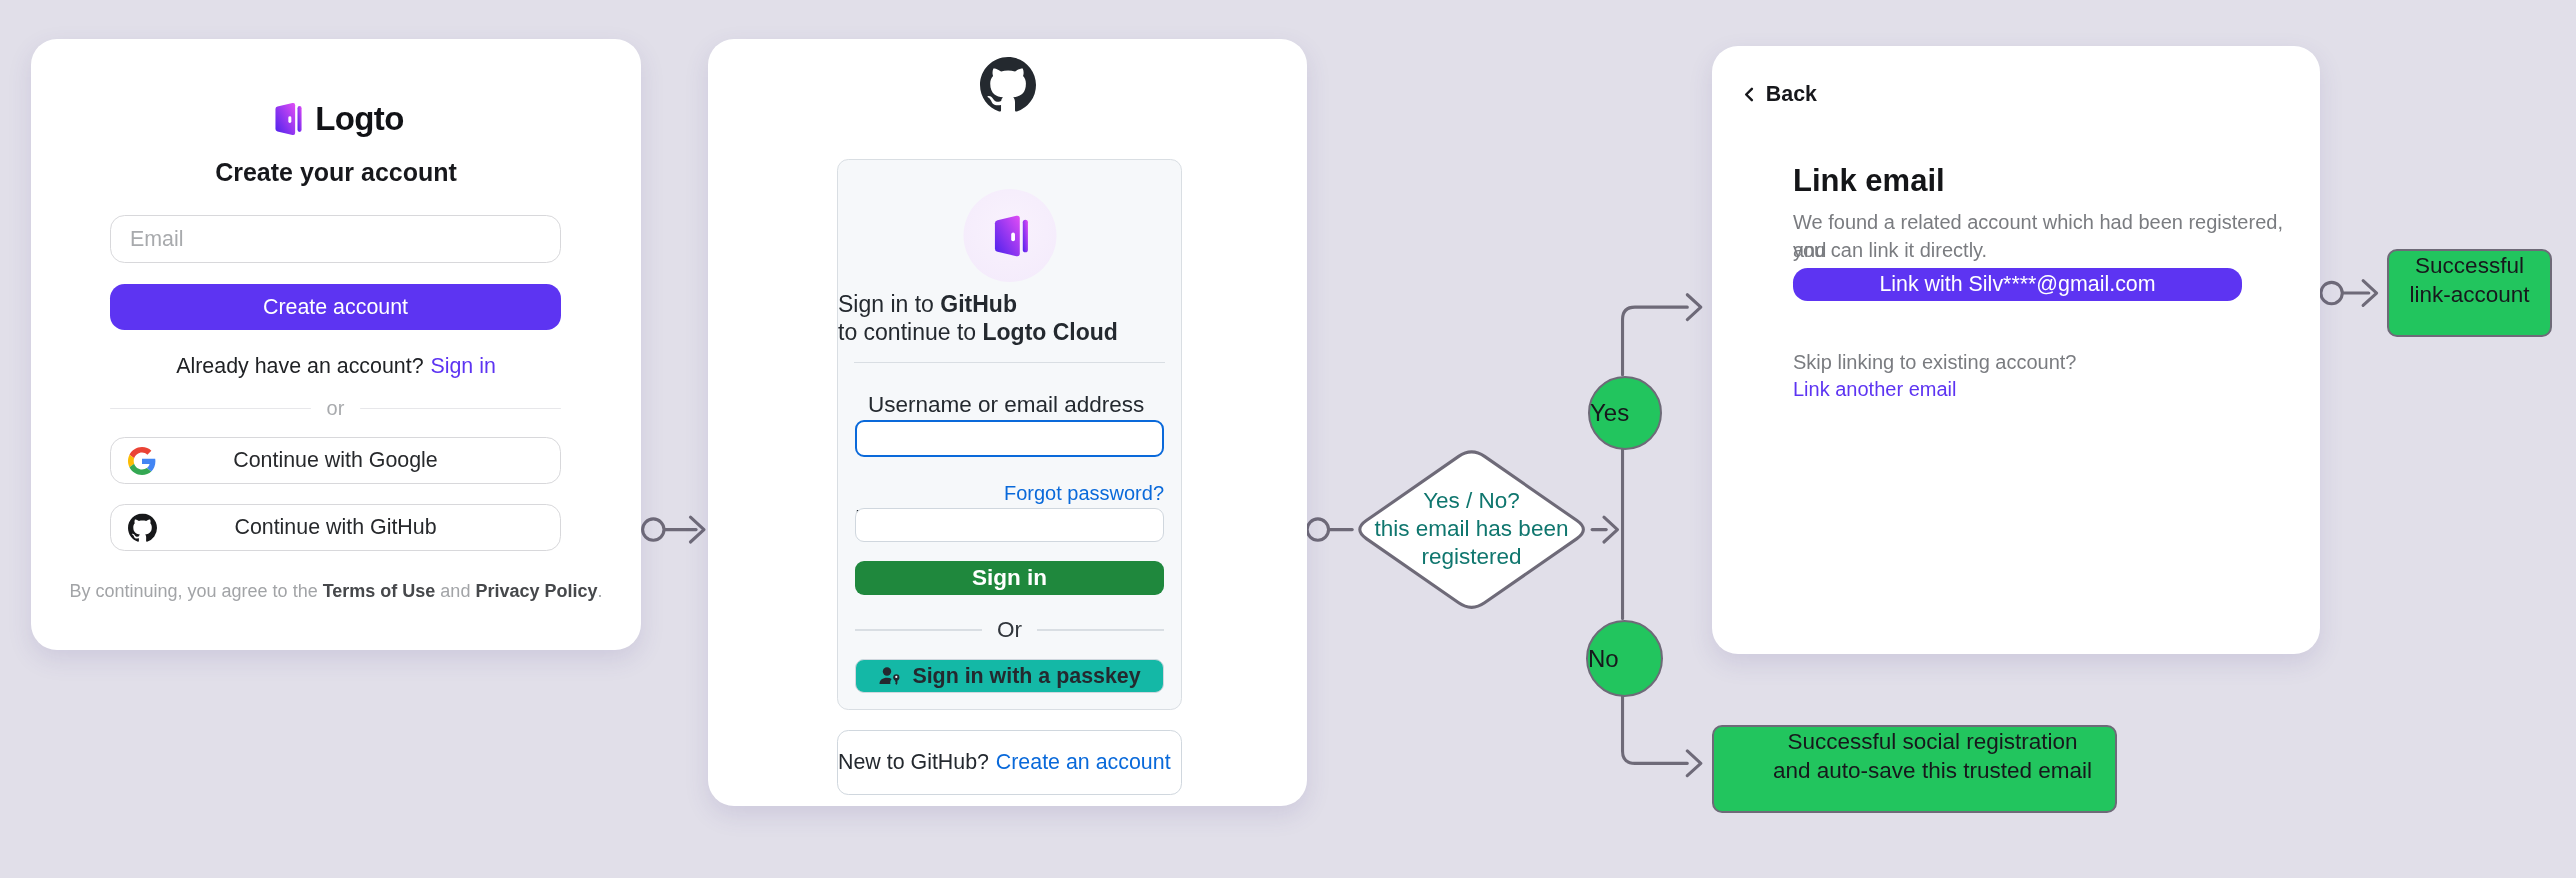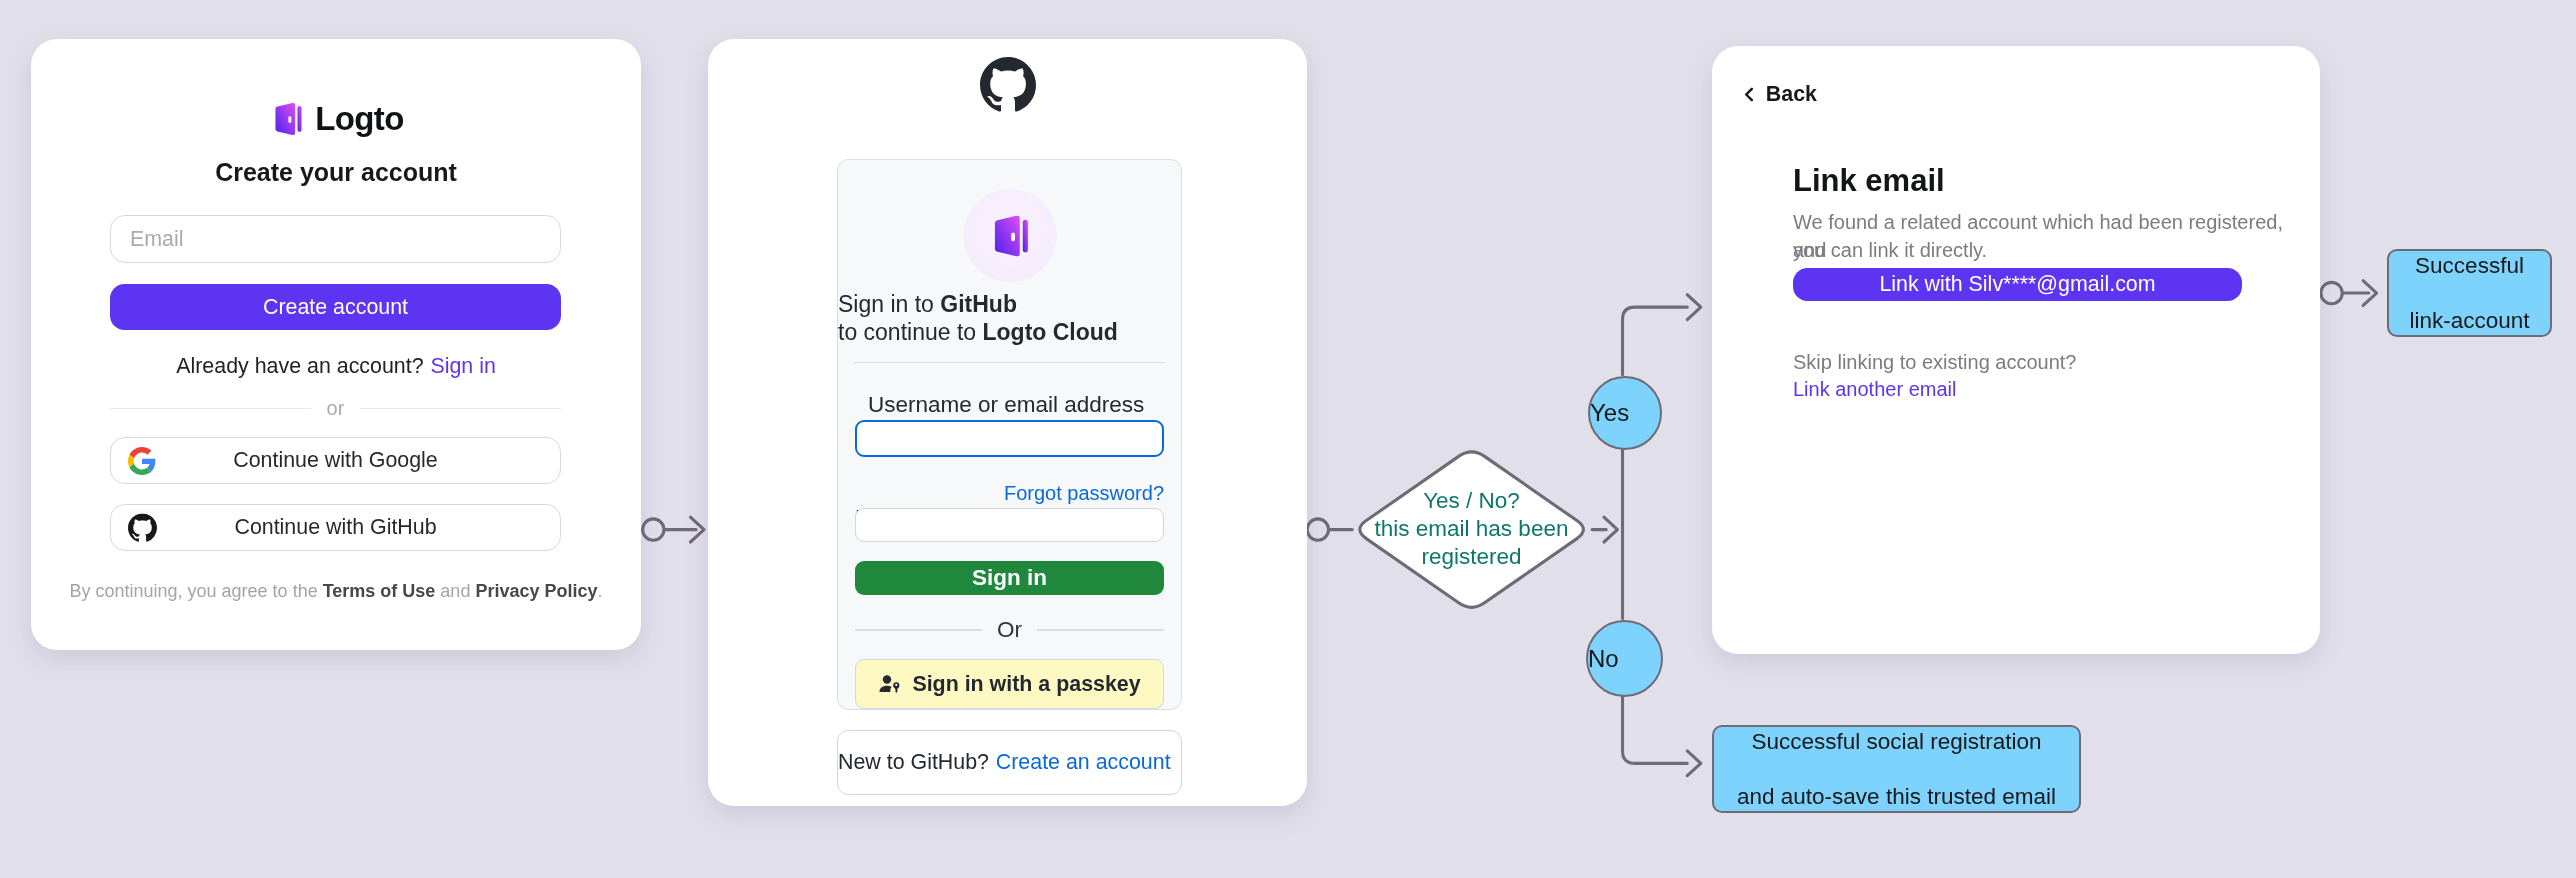--- a/index.html
+++ b/index.html
@@ -5,28 +5,28 @@
   html,body{margin:0;padding:0;}
   #root{position:relative;width:2576px;height:879px;background:#e1dfe9;overflow:hidden;
         font-family:"Liberation Sans",sans-serif;color:#1b1d1f;}
   .abs{position:absolute;}
   .card{position:absolute;background:#fff;border-radius:26px;box-shadow:0 9px 25px rgba(74,62,140,.13);}
   svg{display:block;}
 
   
   #flow-svg{position:absolute;left:0;top:0;pointer-events:none;}
   .flow-stroke{stroke:#6e6a78;stroke-width:5.5;fill:none;stroke-linecap:round;stroke-linejoin:round;}
-  .flow-node{position:absolute;background:#7dd3fc;border:2.8px solid #6e6a78;display:flex;
-             align-items:center;justify-content:space-between;text-align:center;color:#17181c;}
+  .flow-node{position:absolute;background:#22c55e;border:2.8px solid #6e6a78;display:flex;
+             align-items:center;justify-content:flex-start;text-align:center;color:#17181c;}
   #yes-node{left:1588px;top:376px;width:70px;height:70px;border-radius:50%;font-size:24px;}
   #no-node{left:1586px;top:620px;width:73px;height:73px;border-radius:50%;font-size:24px;}
   #outcome-link{left:2387px;top:249px;width:161px;height:84px;border-radius:10px;
                 flex-direction:column;font-size:22.5px;line-height:29px;}
   #outcome-social{left:1712px;top:725px;width:365px;height:84px;border-radius:10px;
-                  flex-direction:column;font-size:22.5px;line-height:29px;}
+                  flex-direction:column;font-size:22.5px;line-height:29px;padding-left:36px;}
   #diamond-label{left:1359px;top:487px;width:225px;text-align:center;font-size:22.5px;
                  line-height:28px;color:#0f766e;}
 
   
   #signup-card{left:31px;top:39px;width:610px;height:611px;}
   .su-logo-row{left:0;right:0;top:61px;display:flex;justify-content:center;align-items:center;gap:9px;}
   .su-wordmark{font-size:33px;font-weight:700;letter-spacing:-0.6px;color:#111216;}
   .su-title{left:0;right:0;top:119px;text-align:center;font-size:25px;font-weight:700;color:#17181c;}
   .su-input{left:79px;top:176px;width:451px;height:48px;box-sizing:border-box;border:1.4px solid #d8d8db;
             border-radius:14.6px;font-size:21.4px;padding:0 19px;color:#1b1d1f;background:#fff;
@@ -69,22 +69,22 @@
             border-radius:9px;font-size:21.4px;padding:0 13.5px;outline:none;
             font-family:"Liberation Sans",sans-serif;}
   #gh-user-input{top:260px;height:37px;border:2.8px solid #0a69da;}
   #gh-pass-input{top:348px;height:34px;border:1.7px solid #d0d7de;}
   .gh-signin{position:absolute;left:17px;top:401px;width:calc(100% - 34px);height:34px;background:#1f883d;
              border-radius:9px;display:flex;align-items:center;justify-content:center;color:#fff;
              font-size:22.5px;font-weight:600;}
   .gh-or{position:absolute;left:17px;right:17px;top:457px;display:flex;align-items:center;gap:14.6px;
          font-size:22.5px;color:#31363c;}
   .gh-or .line{flex:1;height:1.4px;background:#d9dee3;}
-  .gh-passkey{position:absolute;left:17px;top:499px;width:calc(100% - 34px);height:50px;box-sizing:border-box;
-              border:1.4px solid #d0d7de;border-radius:9px;background:#fef9c3;display:flex;
+  .gh-passkey{position:absolute;left:17px;top:499px;width:calc(100% - 34px);height:34px;box-sizing:border-box;
+              border:1.4px solid #d0d7de;border-radius:9px;background:#14b8a6;display:flex;
               align-items:center;justify-content:center;gap:10px;font-size:21.4px;font-weight:600;color:#24292f;}
   .gh-footer{left:129px;top:691px;width:345px;height:65px;box-sizing:border-box;border:1.4px solid #d0d7de;
              border-radius:11.3px;background:#fff;display:flex;align-items:center;justify-content:flex-start;
              font-size:21.4px;color:#24292f;}
   .gh-footer a{color:#0969da;margin-left:6.8px;text-decoration:none;}
 
   
   #link-card{left:1712px;top:46px;width:608px;height:608px;}
   .le-back{left:28px;top:36px;display:flex;align-items:center;gap:6.8px;font-size:21.4px;font-weight:600;color:#17181c;}
   .le-title{left:81px;top:117px;font-size:31px;font-weight:700;color:#141518;}

